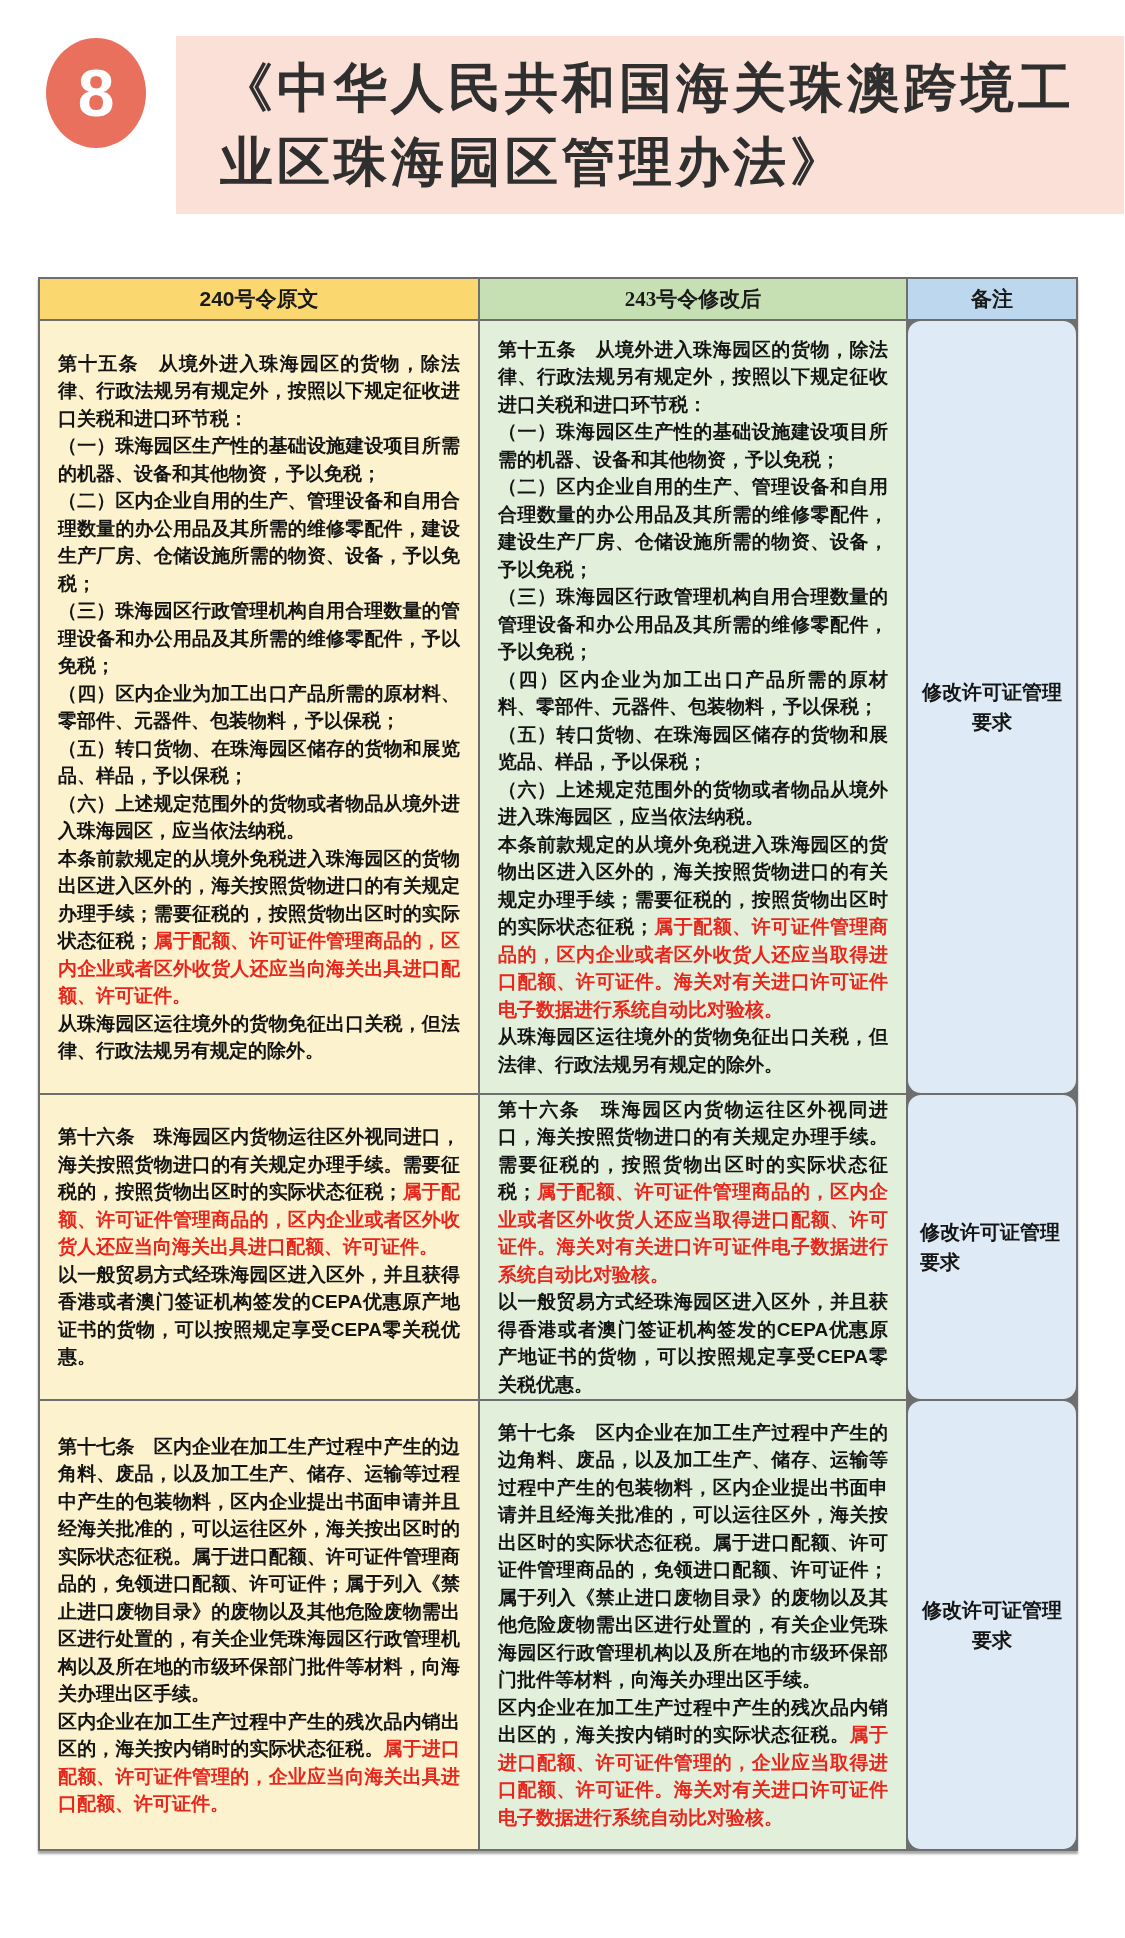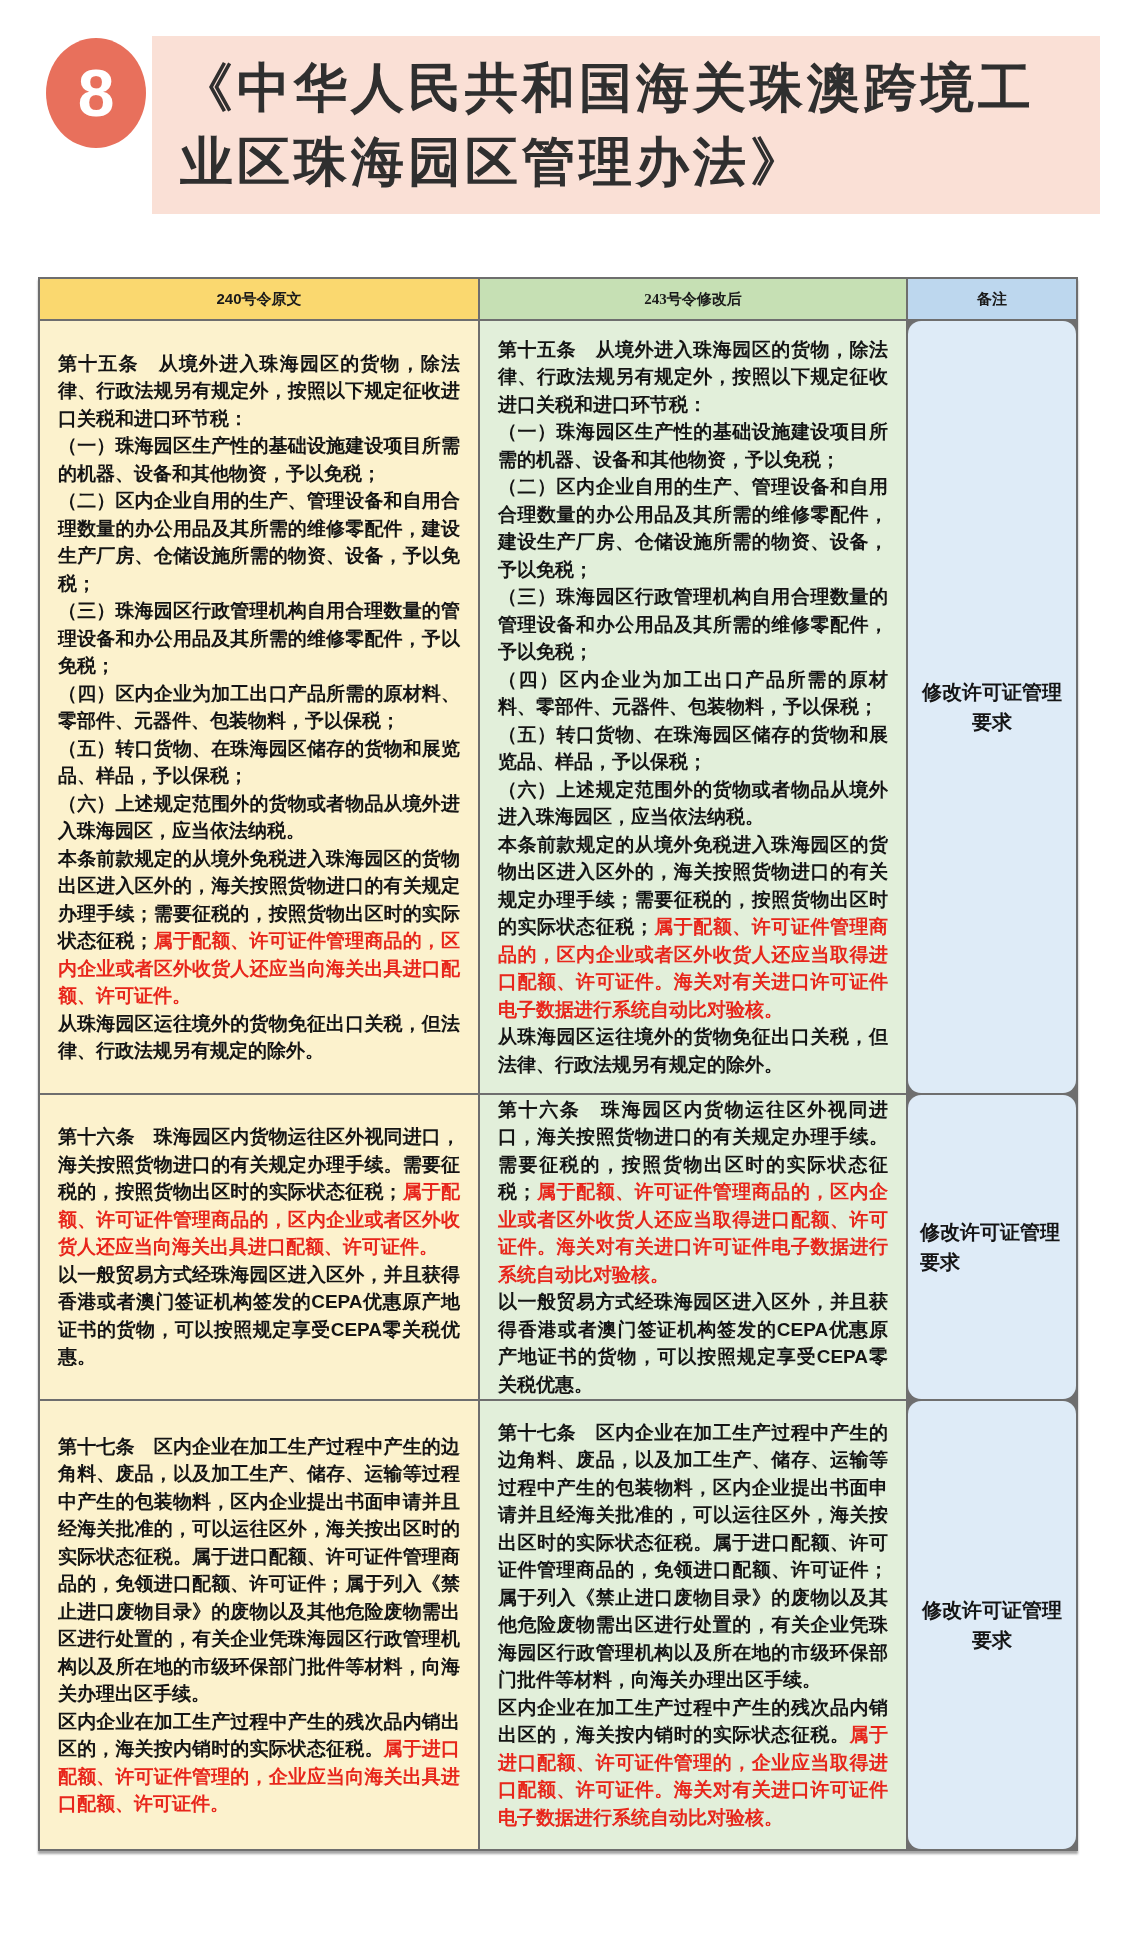--- a/index.html
+++ b/index.html
@@ -8,40 +8,40 @@
     font-family:"Liberation Sans","DejaVu Sans",sans-serif;overflow:hidden;
   }
   
   .badge{
     position:absolute;left:46px;top:38px;width:100px;height:110px;
     border-radius:50%;background:var(--c-badge,#E8705C);
     display:flex;align-items:center;justify-content:center;
     color:#ffffff;font-size:66px;font-weight:700;
   }
   .title-block{
-    position:absolute;left:152px;top:36px;width:948px;height:178px;
+    position:absolute;left:176px;top:36px;width:948px;height:178px;
     background:var(--c-titlebg,#FAE0D6);
-    display:flex;align-items:center;padding:0 28px;box-sizing:border-box;
+    display:flex;align-items:center;padding:0 44px;box-sizing:border-box;
   }
   .title{
     margin:0;font-size:53px;line-height:74px;font-weight:700;
     color:#2f2f2f;letter-spacing:4px;
   }
   
   .cmp-table{
     position:absolute;left:38px;top:277px;width:1040px;
     background:var(--c-border,#6e6e6e);padding:2px;box-sizing:border-box;
     display:grid;grid-template-columns:438px 426px 168px;
     grid-template-rows:40px 772px 304px 448px;gap:2px;
     box-shadow:0 3px 2px rgba(0,0,0,0.35);
   }
   .cell{box-sizing:border-box;overflow:hidden;}
   .th{
     display:flex;align-items:center;justify-content:center;
-    font-weight:700;font-size:15px;color:#1a1a1a;
+    font-weight:700;font-size:21px;color:#1a1a1a;
   }
   .th-original{background:var(--c-hyellow,#FAD86F);}
   .th-revised{background:var(--c-hgreen,#C6E0B4);font-family:Liberation Serif, serif;}
   .th-remark{background:var(--c-hblue,#BDD7EE);}
   .td-original{background:var(--c-byellow,#FCF2CD);}
   .td-revised{background:var(--c-bgreen,#E2EFDA);}
   .td-remark{background:var(--c-bblue,#DEEBF7);}
   .text-cell{
     display:flex;flex-direction:column;justify-content:center;
     padding:8px 18px;

